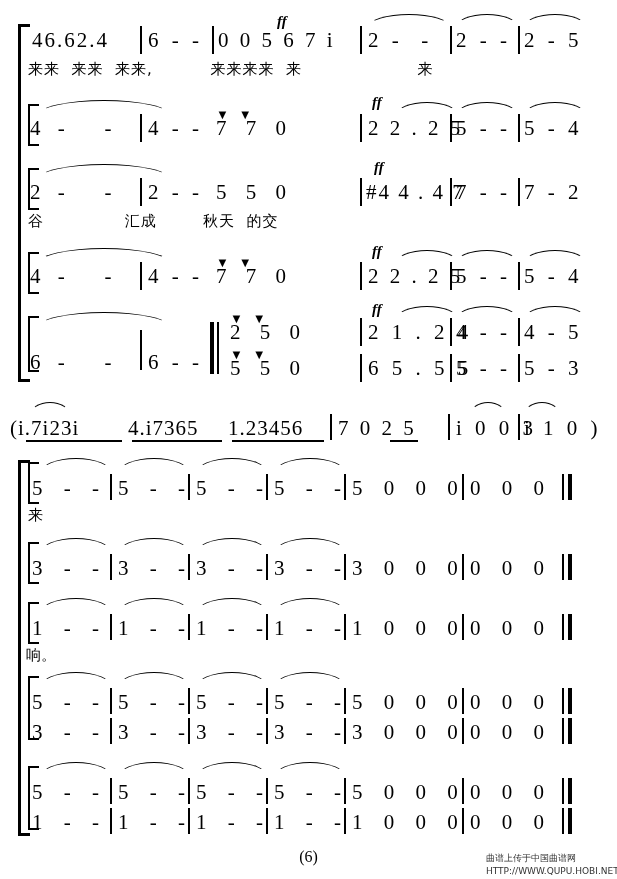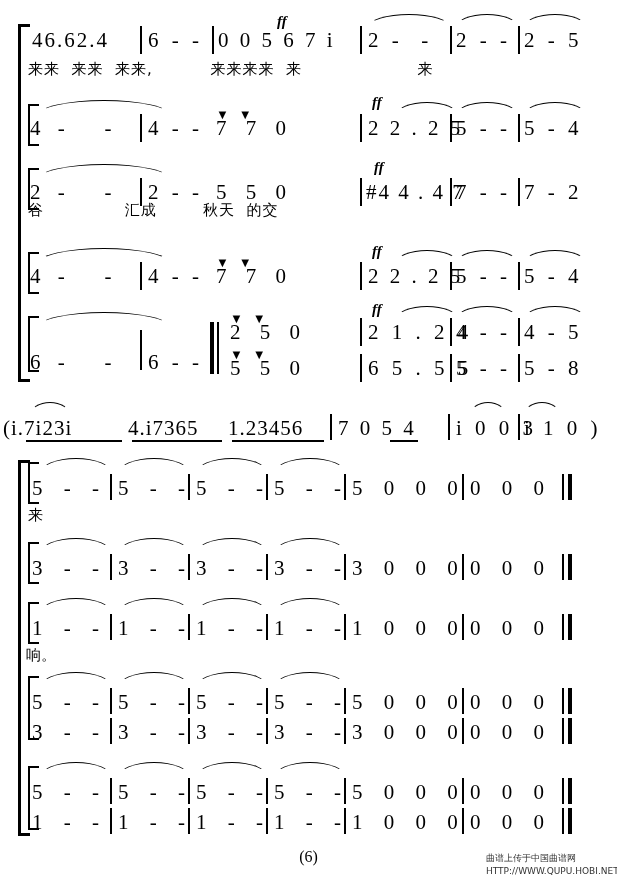--- a/index.html
+++ b/index.html
@@ -152,21 +152,21 @@
     <div class="barline" style="left:140px; top:178px; height:28px;"></div>
     <div class="note" style="left:148px; top:182px; letter-spacing:4px;">2 - -</div>
     <div class="note" style="left:216px; top:182px; letter-spacing:7px;">5 5 0</div>
     <div class="barline" style="left:360px; top:178px; height:28px;"></div>
     <div class="note" style="left:366px; top:182px; letter-spacing:2px;">#4 4 . 4 7</div>
     <div class="barline" style="left:450px; top:178px; height:28px;"></div>
     <div class="note" style="left:456px; top:182px; letter-spacing:4px;">7 - -</div>
     <div class="barline" style="left:518px; top:178px; height:28px;"></div>
     <div class="note" style="left:524px; top:182px; letter-spacing:4px;">7 - 2</div>
 
-    <div class="lyric" style="left:28px; top:203px; letter-spacing:1px;">谷              汇成        秋天  的交</div>
+    <div class="lyric" style="left:28px; top:214px; letter-spacing:1px;">谷              汇成        秋天  的交</div>
 
     <div class="dyn" style="left:372px; top:244px;">ff</div>
 
     <div class="brace" style="left:28px; top:252px; height:38px; border-width:2px;"></div>
 
     <div class="slur wide" style="left:38px; top:248px; width:130px;"></div>
     <div class="note" style="left:30px; top:266px; letter-spacing:6px;">4 -   -</div>
     <div class="barline" style="left:140px; top:262px; height:28px;"></div>
     <div class="note" style="left:148px; top:266px; letter-spacing:4px;">4 - -</div>
     <div class="note" style="left:216px; top:252px; font-size:13px; letter-spacing:10px;">▼▼</div>
@@ -208,33 +208,33 @@
 
     <div class="slur" style="left:396px; top:306px; width:60px;"></div>
     <div class="slur" style="left:456px; top:306px; width:60px;"></div>
     <div class="slur" style="left:524px; top:306px; width:60px;"></div>
 
     <div class="barline" style="left:360px; top:354px; height:28px;"></div>
     <div class="note" style="left:368px; top:358px; letter-spacing:4px;">6 5 . 5 5</div>
     <div class="barline" style="left:450px; top:354px; height:28px;"></div>
     <div class="note" style="left:456px; top:358px; letter-spacing:4px;">5 - -</div>
     <div class="barline" style="left:518px; top:354px; height:28px;"></div>
-    <div class="note" style="left:524px; top:358px; letter-spacing:4px;">5 - 8</div>
+    <div class="note" style="left:524px; top:358px; letter-spacing:4px;">5 - 3</div>
   </div>
 
   <div>
     <div class="slur" style="left:30px; top:402px; width:38px;"></div>
     <div class="slur" style="left:470px; top:402px; width:34px;"></div>
     <div class="slur" style="left:524px; top:402px; width:34px;"></div>
 
-    <div class="note" style="left:3px; top:418px; letter-spacing:1px;">(i.7i23i</div>
+    <div class="note" style="left:10px; top:418px; letter-spacing:1px;">(i.7i23i</div>
     <div class="note" style="left:128px; top:418px; letter-spacing:1px;">4.i7365</div>
     <div class="note" style="left:228px; top:418px; letter-spacing:1px;">1.23456</div>
     <div class="barline" style="left:330px; top:414px; height:26px;"></div>
-    <div class="note" style="left:338px; top:418px; letter-spacing:3px;">7 0 5 4</div>
+    <div class="note" style="left:338px; top:418px; letter-spacing:3px;">7 0 2 5</div>
     <div class="barline" style="left:448px; top:414px; height:26px;"></div>
     <div class="note" style="left:456px; top:418px; letter-spacing:4px;">i 0 0 3</div>
     <div class="barline" style="left:518px; top:414px; height:26px;"></div>
     <div class="note" style="left:524px; top:418px; letter-spacing:4px;">i 1 0 )</div>
 
     <div class="underline2" style="left:26px; top:440px; width:96px;"></div>
     <div class="underline2" style="left:132px; top:440px; width:90px;"></div>
     <div class="underline2" style="left:232px; top:440px; width:92px;"></div>
     <div class="underline2" style="left:390px; top:440px; width:28px;"></div>
   </div>

